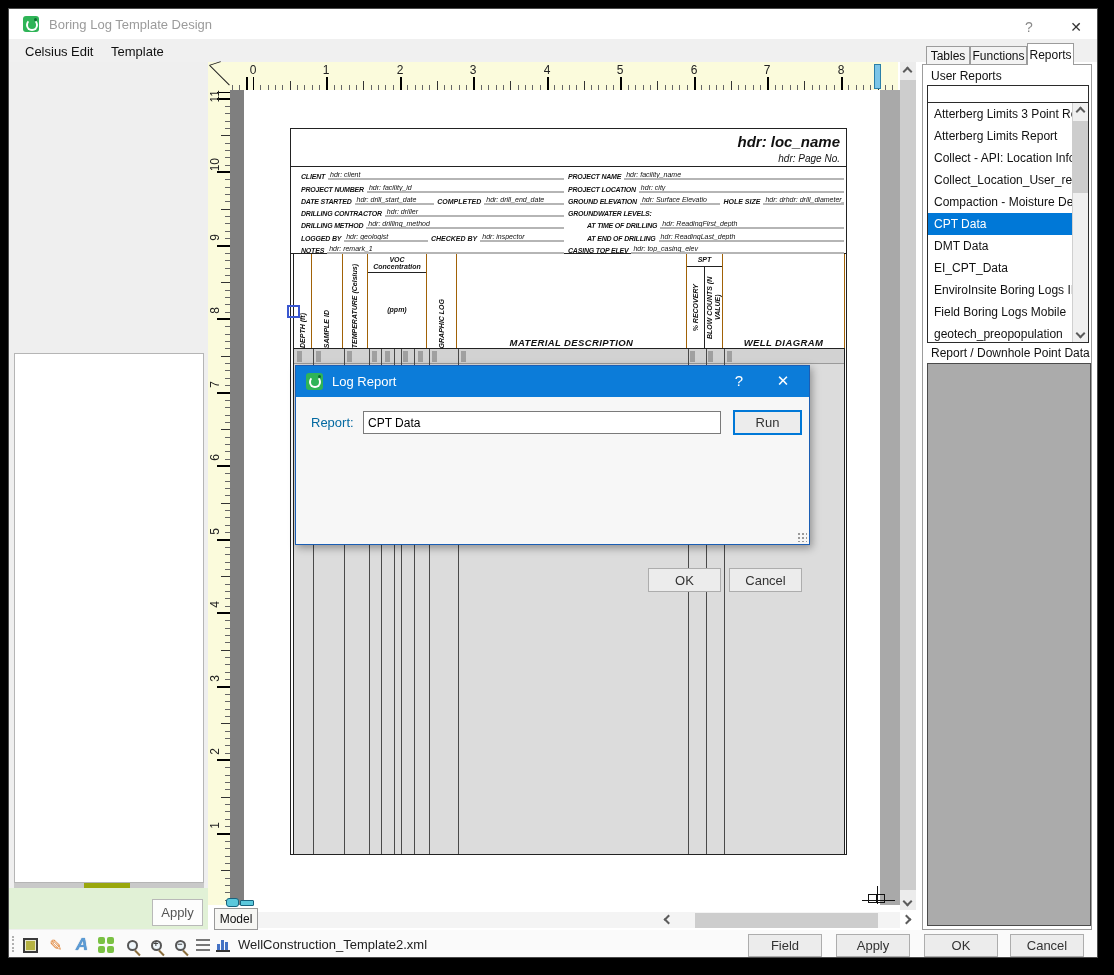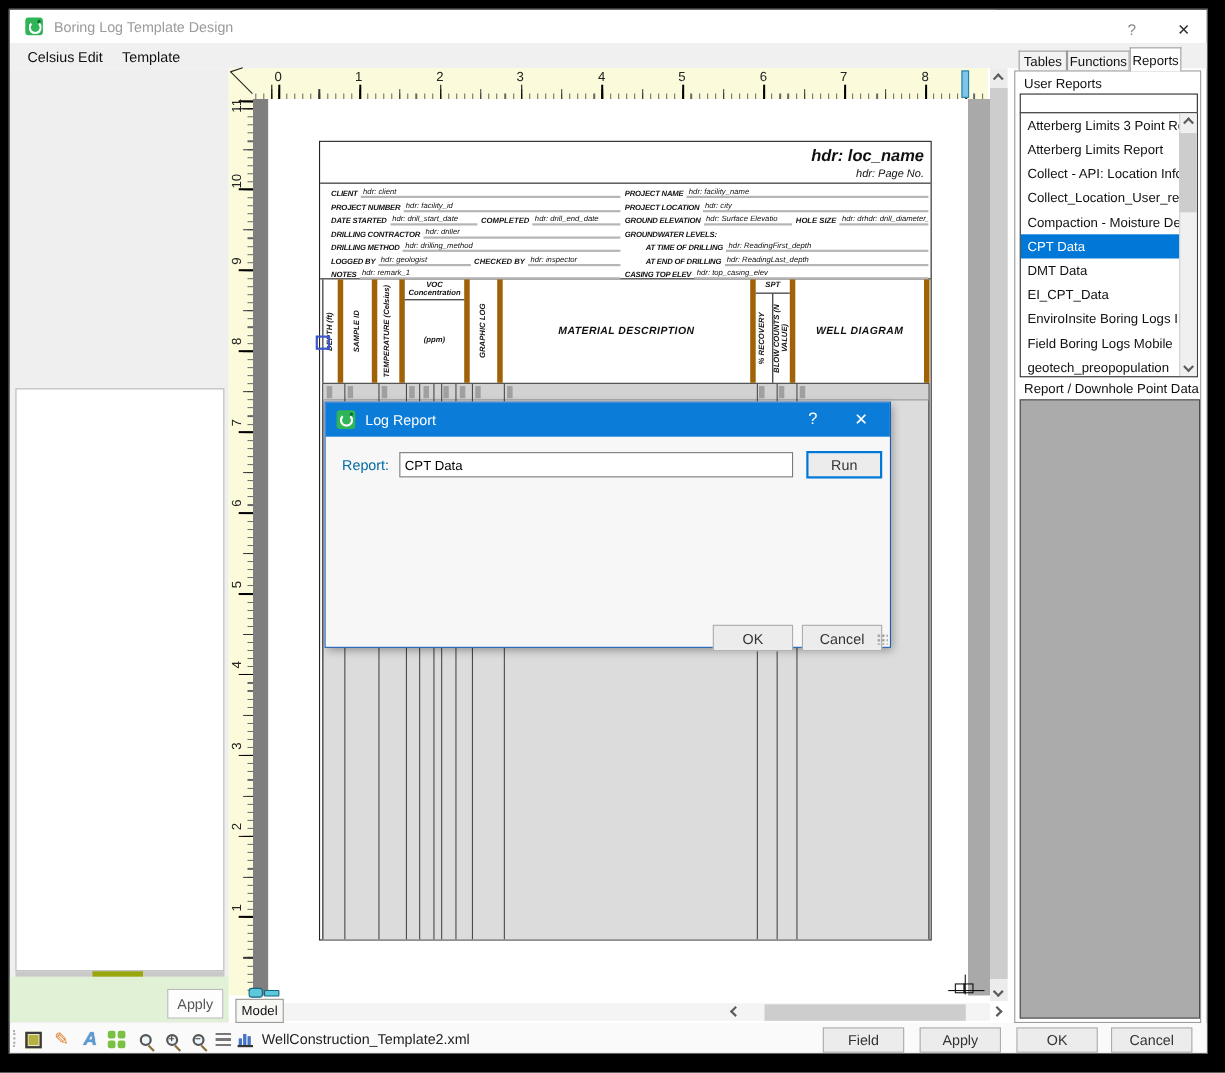--- a/index.html
+++ b/index.html
@@ -84,39 +84,39 @@
   .info-col { position:absolute; top:1px; }
   .info-col.lft { left:10px; width:263px; }
   .info-col.rgt { left:277px; width:276px; }
   .irow { display:flex; align-items:flex-end; height:12.3px; white-space:nowrap; }
   .irow .lbl { font-weight:bold; margin-right:3px; letter-spacing:-0.2px; }
   .irow .val { flex:1; border-bottom:2px solid #b5b5b5; padding-left:2px; overflow:hidden; }
   .irow .val2 { flex:1; border-bottom:2px solid #b5b5b5; padding-left:2px; overflow:hidden; }
   .irow .lbl2 { font-weight:bold; margin:0 3px; }
   .irow.ind { padding-left:19px; }
   .colhdr { position:absolute; left:2px; top:125px; width:552px; height:95px; display:flex; border-bottom:1px solid #222; }
-  .col { border-right:5px solid #a16207; display:flex; align-items:center; justify-content:center; position:relative; }
+  .col { border-right:1px solid #a16207; display:flex; align-items:flex-end; justify-content:center; position:relative; }
   .col:first-child { border-left:1px solid #222; }
   .vtext { writing-mode:vertical-rl; transform:rotate(180deg); text-align:center; font-size:7px; font-weight:bold; letter-spacing:0; line-height:1.1; }
   .voc-top { position:absolute; top:2px; left:0; right:0; text-align:center; font-weight:bold; border-bottom:1px solid #222; padding-bottom:2px; }
   .voc-ppm { position:absolute; top:55%; left:0; right:0; text-align:center; font-weight:bold; }
   .md-label, .wd-label { font-size:9.5px; font-weight:bold; letter-spacing:.4px; }
   .spt-top { position:absolute; top:0; left:0; right:0; height:13px; border-bottom:1px solid #222; text-align:center; font-weight:bold; padding-top:2px; }
   .spt-cols { position:absolute; top:13px; bottom:0; left:0; right:0; display:flex; }
   .spt-cols > div { flex:1; display:flex; align-items:center; justify-content:center; }
   .spt-cols > div + div { border-left:1px solid #222; }
   .tpl-body { position:absolute; left:2px; top:220px; width:552px; bottom:0; background:#dcdcdc; border-left:1px solid #222; border-right:1px solid #222; }
   .vl { position:absolute; top:0; bottom:0; width:1px; background:#4a4a4a; }
   .sliver { position:absolute; left:0; right:0; top:0; height:15px; background:#d2d2d2; border-bottom:1px solid #9a9a9a; }
   .smudge { position:absolute; top:2px; width:5px; height:11px; background:#8f8f8f; opacity:.75; }
   .tpl-footer { left:290px; top:857px; width:557px; text-align:center; font-size:8.5px; font-style:italic; color:#222; }
   .sel-handle { left:287px; top:305px; width:13px; height:13px; border:2px solid #3a57d0; background:transparent; }
 
   
-  .dialog { left:295px; top:365px; width:515px; height:224px; background:#f7f7f7; border:1px solid #1b5eb4;
+  .dialog { left:295px; top:365px; width:515px; height:180px; background:#f7f7f7; border:1px solid #1b5eb4;
             box-shadow:2px 3px 8px rgba(0,0,0,.35); z-index:50; }
   .dlg-title { position:absolute; left:0; top:0; right:0; height:31px; background:#0c7cd9; display:flex; align-items:center; }
   .dlg-title .appicon { margin-left:10px; width:17px; height:17px; }
   .dlg-title-text { color:#fff; font-size:13px; margin-left:9px; }
   .dlg-cap { position:absolute; top:6px; color:#fff; font-size:15px; width:30px; text-align:center; }
   .dlg-label { position:absolute; left:15px; top:49px; font-size:13px; color:#0369a1; }
   .dlg-input { position:absolute; left:67px; top:45px; width:358px; height:23px; border:1px solid #7a7a7a;
                background:#fff; font-size:12px; font-family:"Liberation Sans",sans-serif; padding:0 4px; }
   .run-btn { position:absolute; left:437px; top:44px; width:69px; height:25px; border:2px solid #0078d7; }
   .ok-btn { position:absolute; left:352px; top:202px; width:73px; height:24px; }

